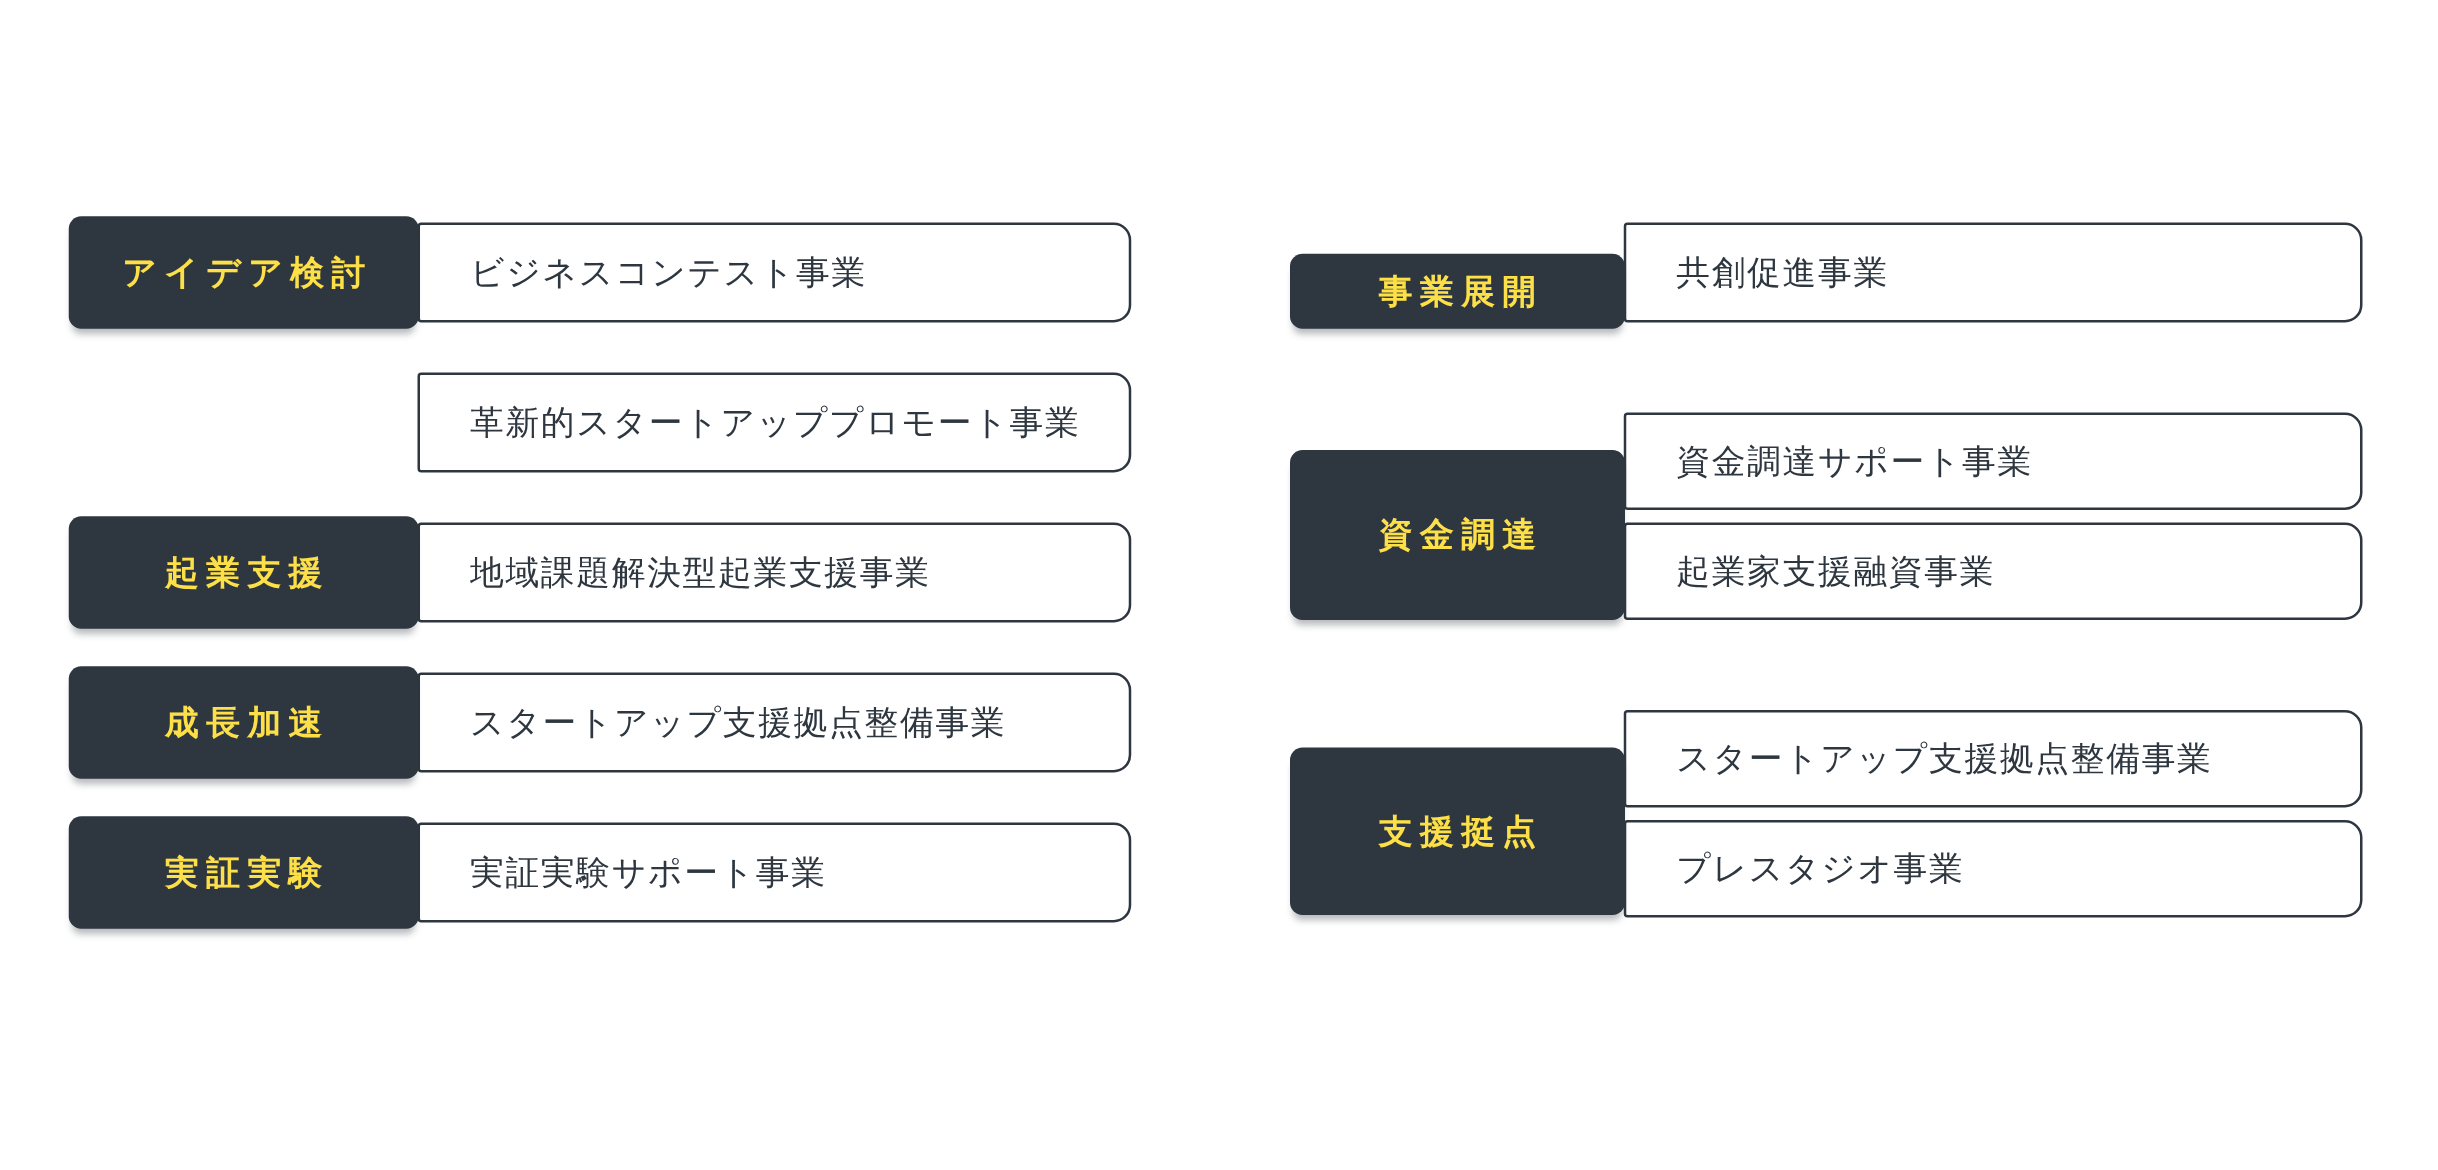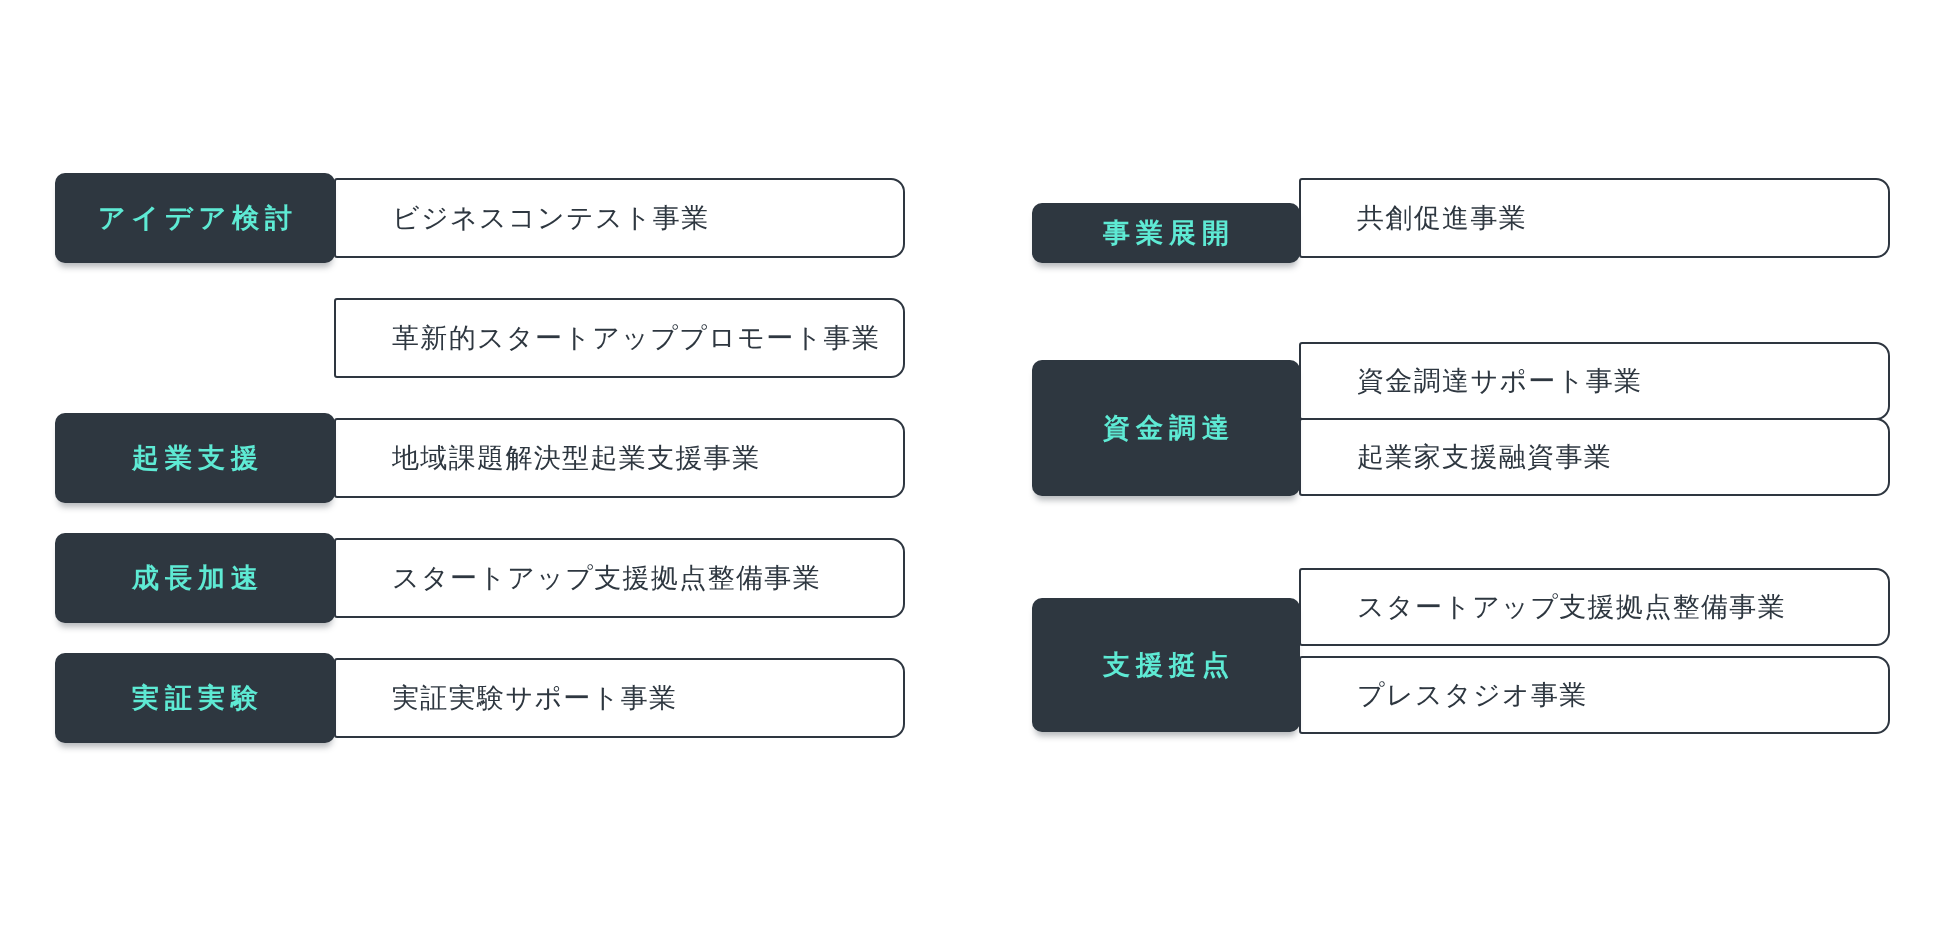--- a/index.html
+++ b/index.html
@@ -13,21 +13,21 @@
   
   .tag{
     position:absolute;
     background:#2E3740;
     border-radius:10px;
     display:flex;align-items:center;justify-content:center;
     box-shadow:0 7px 6px -3px rgba(46,55,64,0.35);
     z-index:2;
   }
   .tag-label{
-    color:#5eead4;
+    color:#fde047;
     font-size:27px;
     font-weight:700;
     letter-spacing:0.22em;
     text-indent:0.22em;
     white-space:nowrap;
     text-align:right;
   }
   .box{
     position:absolute;
     background:#ffffff;
@@ -35,21 +35,21 @@
     border-radius:3px 14px 14px 3px;
     display:flex;align-items:center;
     box-sizing:border-box;
     z-index:1;
   }
   .box-label{
     font-size:27px;
     font-weight:500;
     color:#2E3740;
     letter-spacing:0.05em;
-    padding-left:56px;
+    padding-left:40px;
     white-space:nowrap;
   }
   
   .l-row{position:absolute;left:55px;width:850px;height:80px;}
   .l-row .tag{left:0;top:-5px;bottom:-5px;width:280px;}
   .l-row .box{left:279px;right:0;top:0;bottom:0;}
   
   .r-group{position:absolute;left:1032px;width:858px;}
   .r-group .tag{left:0;top:0;bottom:0;width:268px;margin-top:30px;}
   .r-group.single .tag{top:-5px;bottom:-5px;}
@@ -106,21 +106,21 @@
   <div class="r-group single" style="top:178px;height:80px">
     <div class="box" style="top:0">
       <span class="box-label">共創促進事業</span>
     </div>
     <div class="tag">
       <span class="tag-label">事業展開</span>
     </div>
   </div>
 
   <div class="r-group" style="top:330px;height:166px">
-    <div class="box" style="top:12px">
+    <div class="box" style="top:0">
       <span class="box-label">資金調達サポート事業</span>
     </div>
     <div class="box" style="top:88px">
       <span class="box-label">起業家支援融資事業</span>
     </div>
     <div class="tag">
       <span class="tag-label">資金調達</span>
     </div>
   </div>
 

